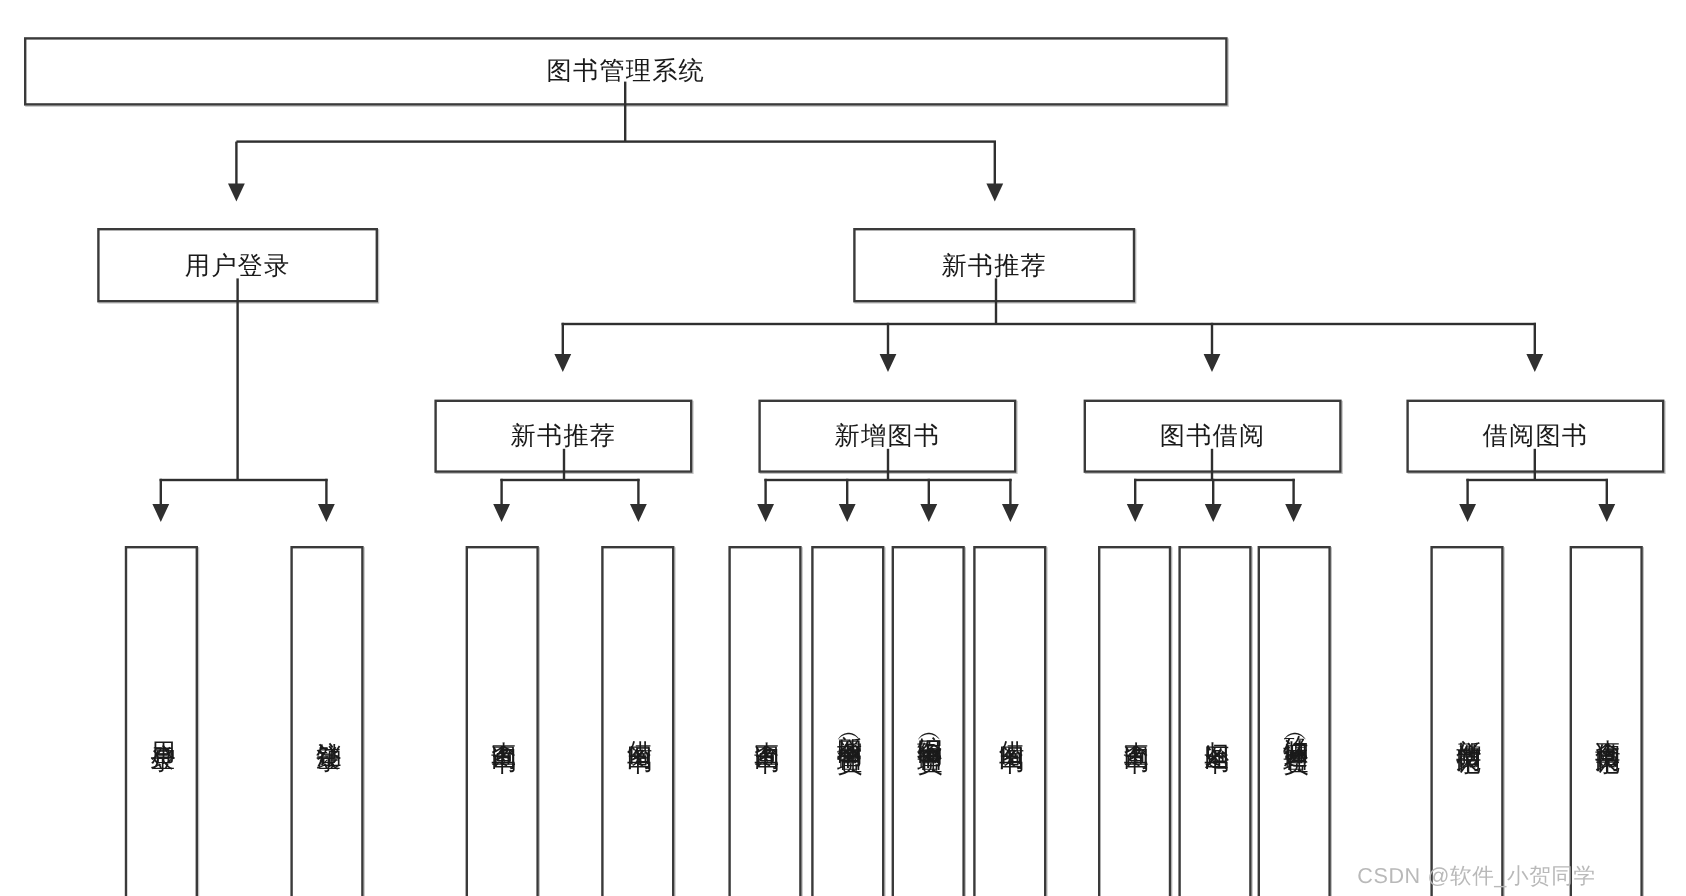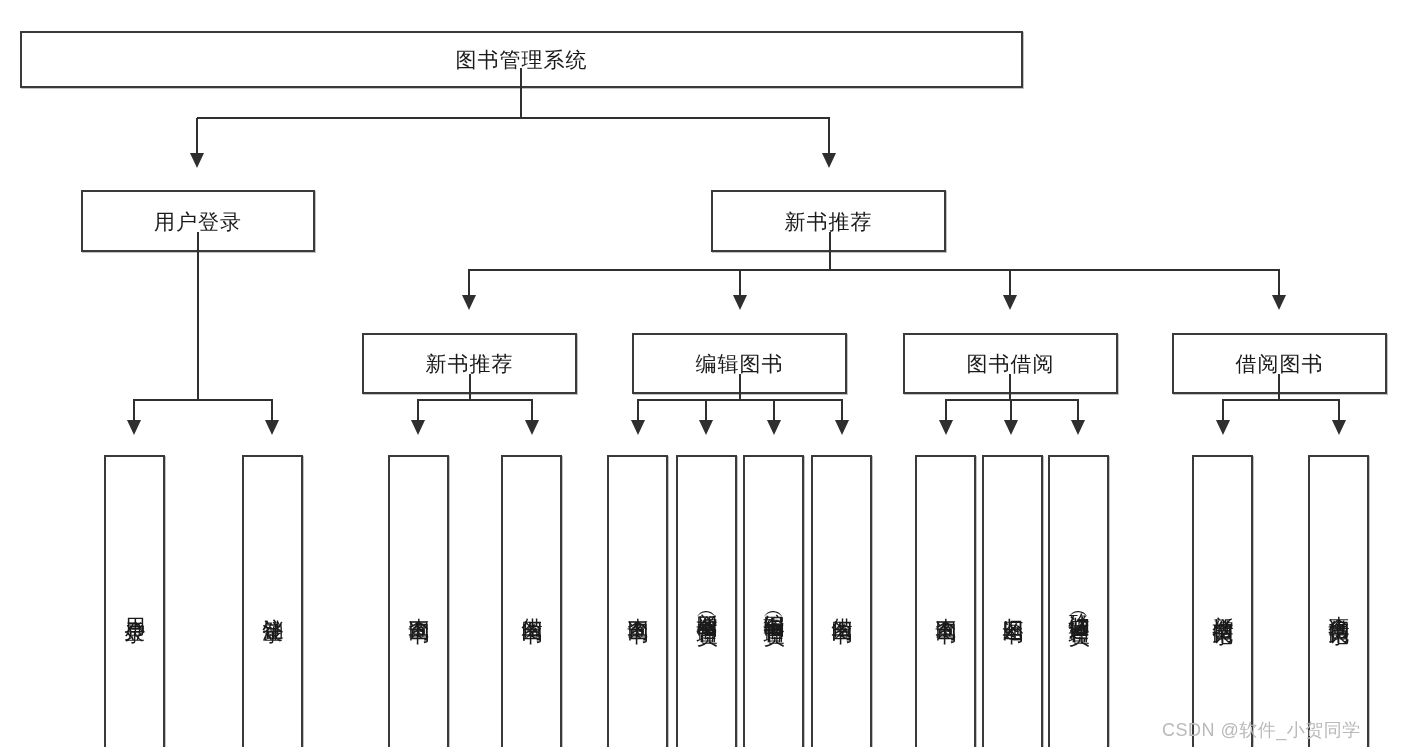--- a/index.html
+++ b/index.html
@@ -109,21 +109,21 @@
   <div class="arrow" style="left:733px; top:295px;"></div>
   <div class="edge edge-v" style="left:1009px; top:269px; width:2px; height:28px;"></div>
   <div class="arrow" style="left:1003px; top:295px;"></div>
   <div class="edge edge-v" style="left:1278px; top:269px; width:2px; height:28px;"></div>
   <div class="arrow" style="left:1272px; top:295px;"></div>
 
   <div class="node node-h" style="left:362px; top:313px; width:215px; height:61px;">
     <span>新书推荐</span>
   </div>
   <div class="node node-h" style="left:632px; top:313px; width:215px; height:61px;">
-    <span>编辑图书</span>
+    <span>新增图书</span>
   </div>
   <div class="node node-h" style="left:903px; top:313px; width:215px; height:61px;">
     <span>图书借阅</span>
   </div>
   <div class="node node-h" style="left:1172px; top:313px; width:215px; height:61px;">
     <span>借阅图书</span>
   </div>
 
   <div class="edge edge-v" style="left:469px; top:374px; width:2px; height:26px;"></div>
   <div class="edge edge-h" style="left:417px; top:399px; width:116px; height:2px;"></div>
@@ -196,15 +196,15 @@
     <span>确认归还（管理员）</span>
   </div>
 
   <div class="node node-v" style="left:1192px; top:435px; width:61px; height:299px;">
     <span>新增借阅记录</span>
   </div>
   <div class="node node-v" style="left:1308px; top:435px; width:61px; height:299px;">
     <span>查询借阅记录</span>
   </div>
 
-  <div id="watermark" style="left:1162px; top:718px;text-align:right;">CSDN @软件_小贺同学</div>
+  <div id="watermark" style="left:1131px; top:718px;text-align:right;">CSDN @软件_小贺同学</div>
 
 </div>
 
 </body></html>

